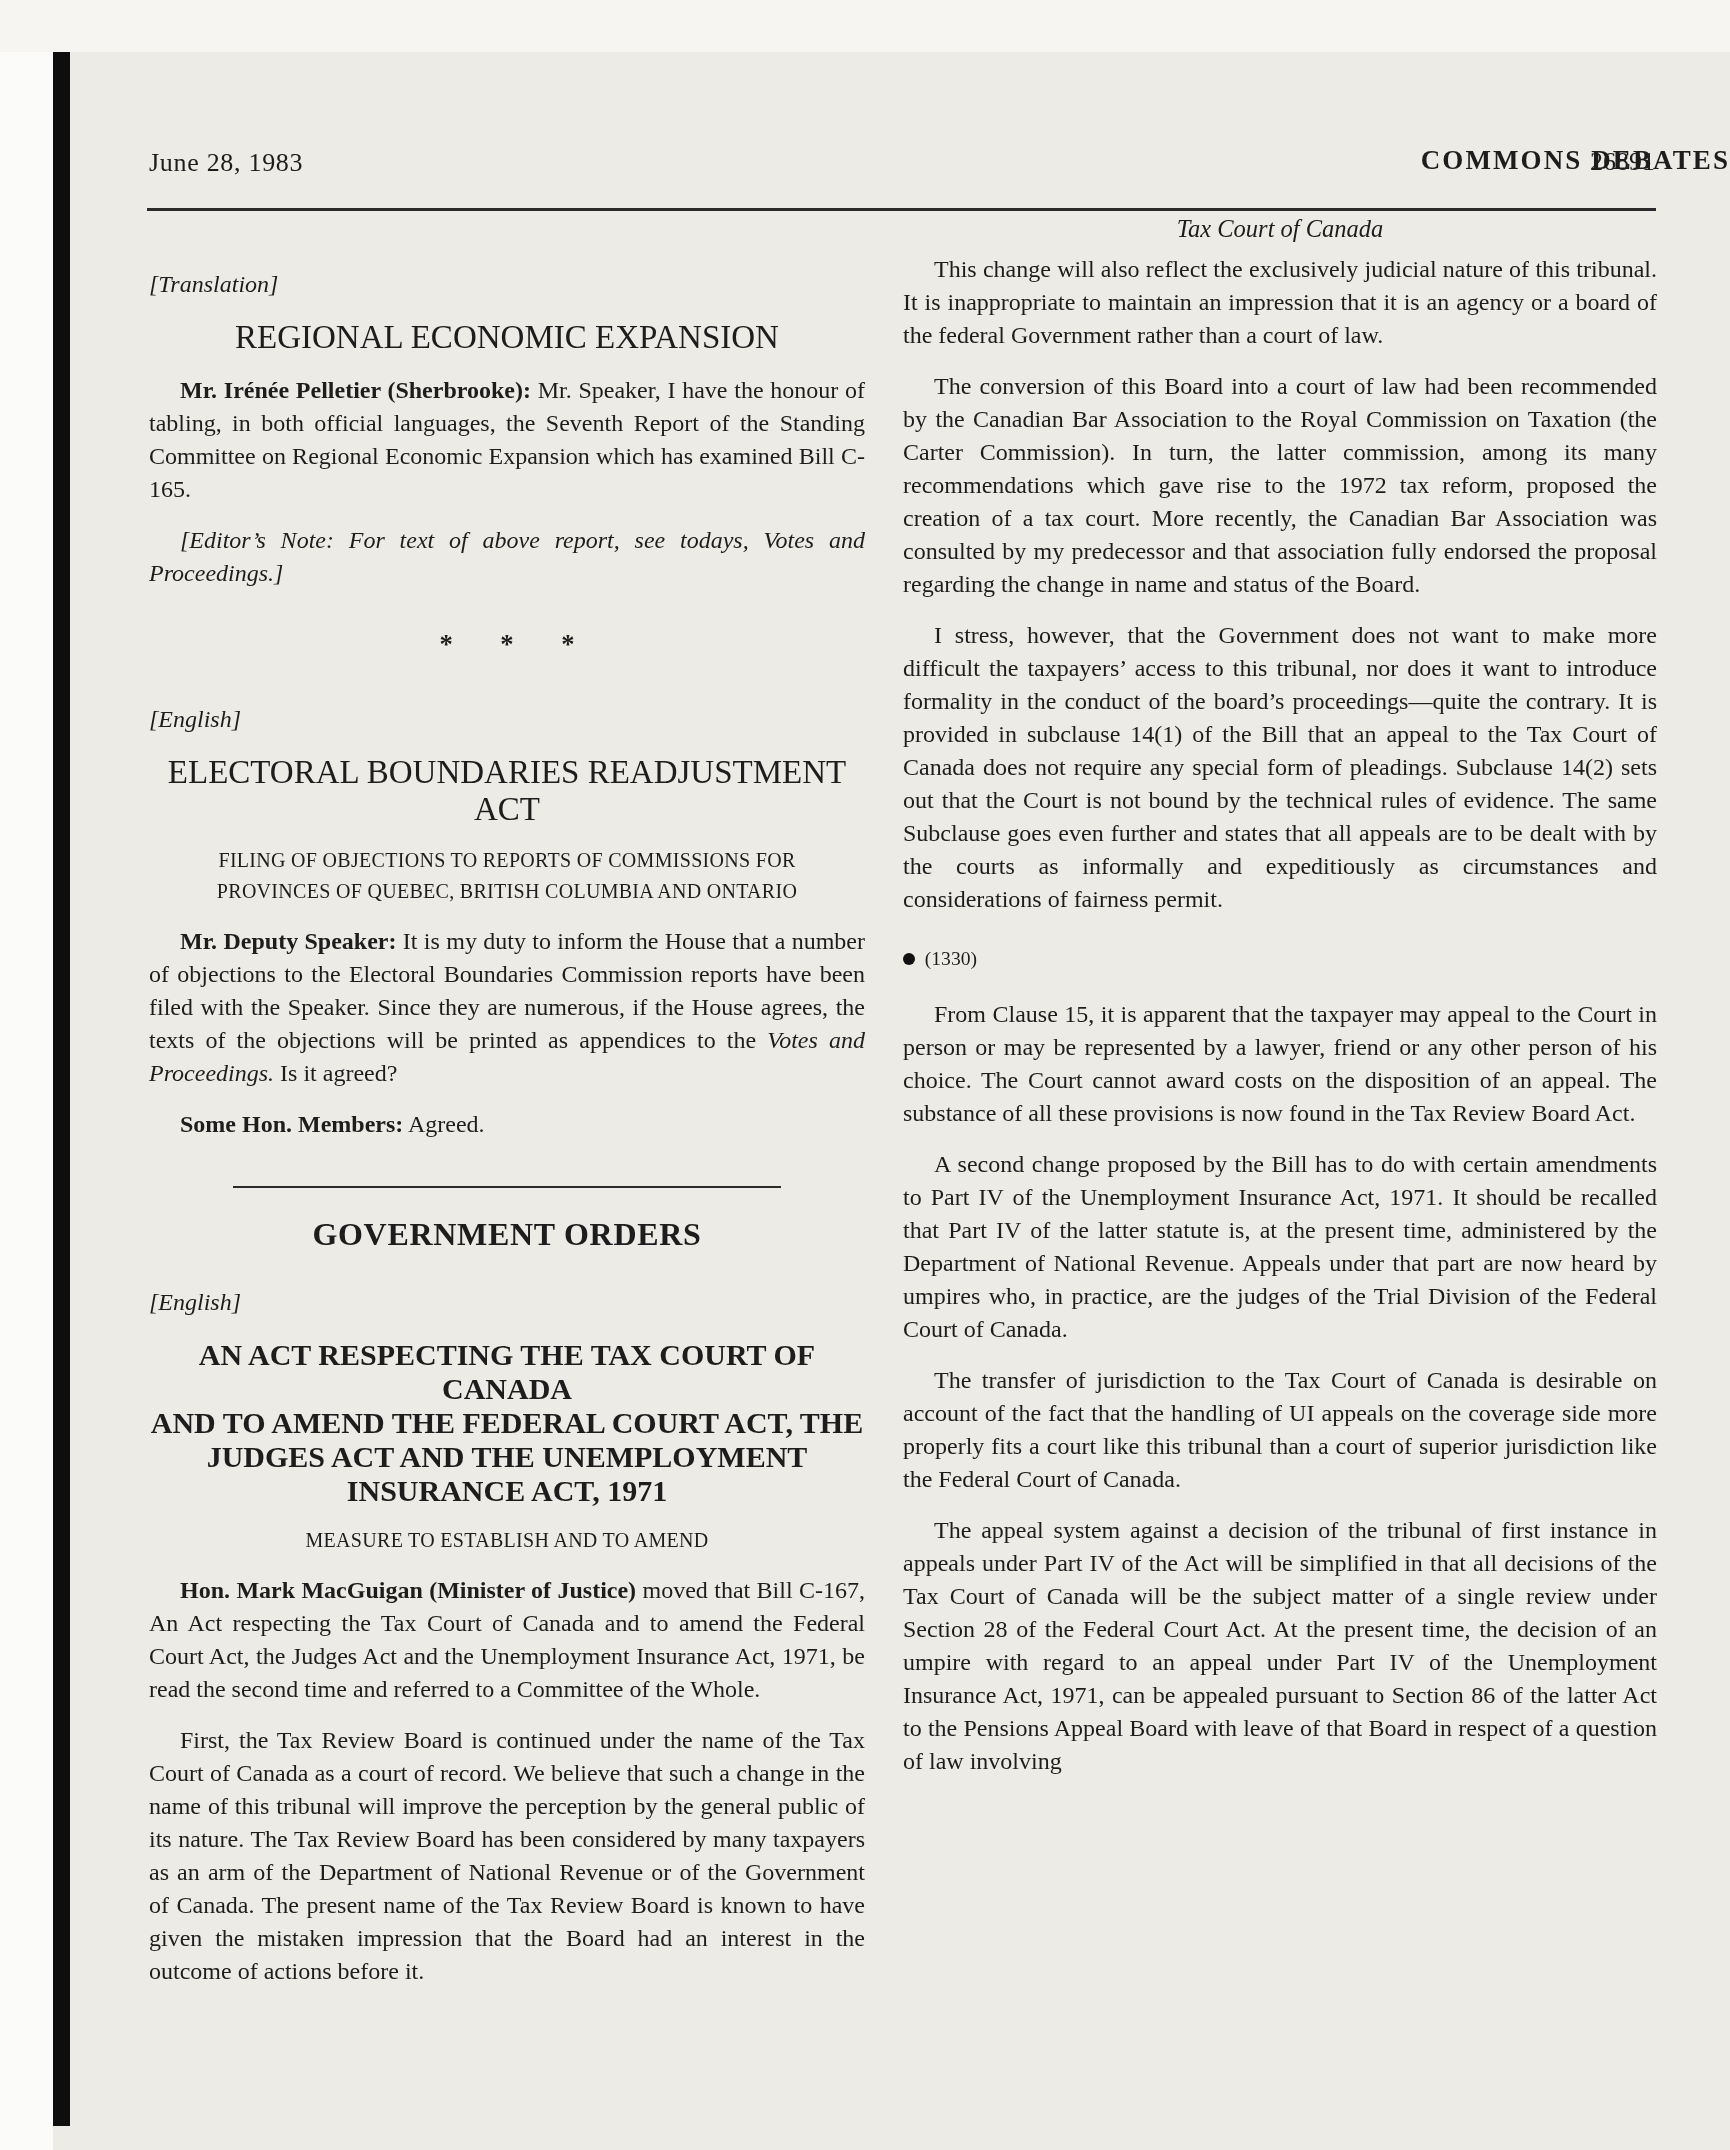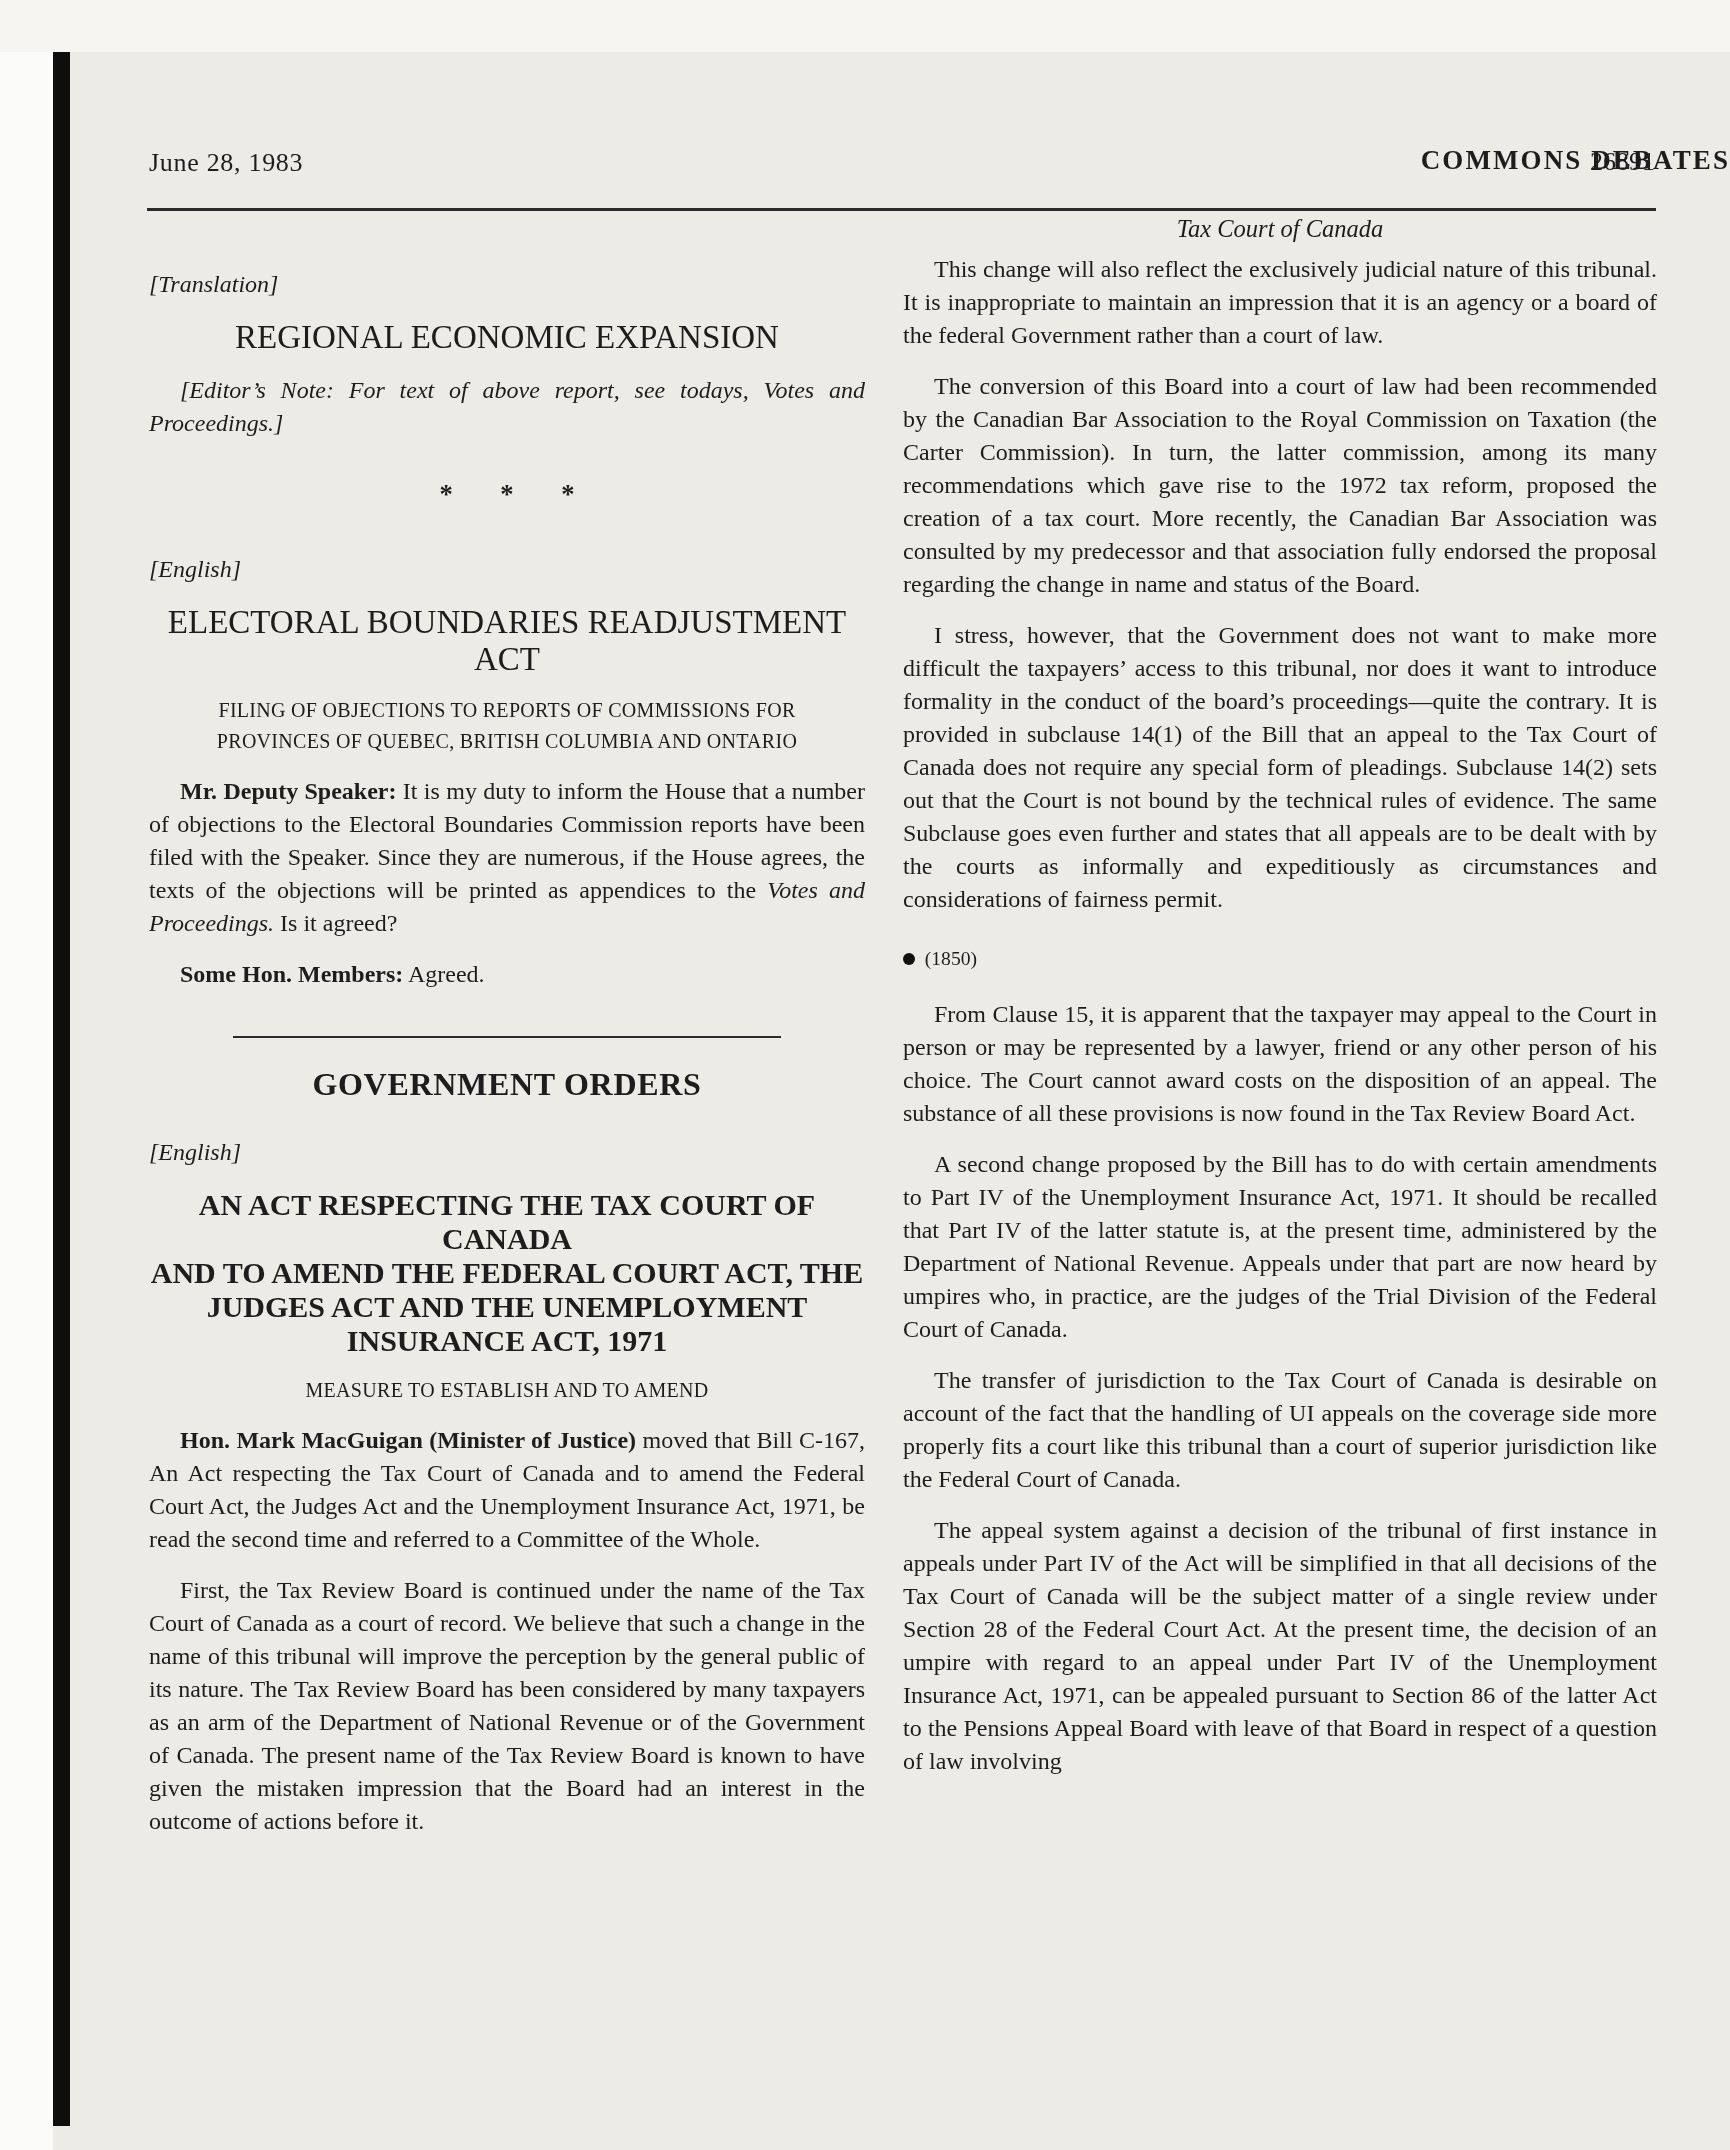--- a/index.html
+++ b/index.html
@@ -58,20 +58,21 @@
 <div class="header-page">26891</div>
 <div class="header-rule"></div>
 
 <div class="col-left">
 
 
   <div class="lang-tag">[Translation]</div>
 
   <div class="sec-heading">REGIONAL ECONOMIC EXPANSION</div>
 
+  <p class="body-para"><b>Mr. Irénée Pelletier (Sherbrooke):</b><span> Mr. Speaker, I have the honour of tabling, in both official languages, the Seventh Report of the Standing Committee on Regional Economic Expansion which has examined Bill C-165.</span></p>
 
   <p class="editors-note">[Editor’s Note: For text of above report, see todays, Votes and Proceedings.]</p>
 
   <div class="asterisks">* * *</div>
 
   <div class="lang-tag gap-lg">[English]</div>
 
   <div class="sec-heading">ELECTORAL BOUNDARIES READJUSTMENT ACT</div>
   <div class="sub-heading">
     <span>FILING OF OBJECTIONS TO REPORTS OF COMMISSIONS FOR</span><br>
@@ -108,21 +109,21 @@
   <div class="running-head">Tax Court of Canada</div>
 
   <p class="body-para no-indent" style="text-indent:31px;margin-top:10px;">This change will also reflect the exclusively judicial nature of this tribunal. It is inappropriate to maintain an impression that it is an agency or a board of the federal Government rather than a court of law.</p>
 
   <p class="body-para">The conversion of this Board into a court of law had been recommended by the Canadian Bar Association to the Royal Commission on Taxation (the Carter Commission). In turn, the latter commission, among its many recommendations which gave rise to the 1972 tax reform, proposed the creation of a tax court. More recently, the Canadian Bar Association was consulted by my predecessor and that association fully endorsed the proposal regarding the change in name and status of the Board.</p>
 
   <p class="body-para">I stress, however, that the Government does not want to make more difficult the taxpayers’ access to this tribunal, nor does it want to introduce formality in the conduct of the board’s proceedings—quite the contrary. It is provided in subclause 14(1) of the Bill that an appeal to the Tax Court of Canada does not require any special form of pleadings. Subclause 14(2) sets out that the Court is not bound by the technical rules of evidence. The same Subclause goes even further and states that all appeals are to be dealt with by the courts as informally and expeditiously as circumstances and considerations of fairness permit.</p>
 
   <div class="timestamp-line">
     <span class="bullet"></span>
-    <span>(1850)</span>
+    <span>(1330)</span>
   </div>
 
   <p class="body-para gap-md">From Clause 15, it is apparent that the taxpayer may appeal to the Court in person or may be represented by a lawyer, friend or any other person of his choice. The Court cannot award costs on the disposition of an appeal. The substance of all these provisions is now found in the Tax Review Board Act.</p>
 
   <p class="body-para">A second change proposed by the Bill has to do with certain amendments to Part IV of the Unemployment Insurance Act, 1971. It should be recalled that Part IV of the latter statute is, at the present time, administered by the Department of National Revenue. Appeals under that part are now heard by umpires who, in practice, are the judges of the Trial Division of the Federal Court of Canada.</p>
 
   <p class="body-para">The transfer of jurisdiction to the Tax Court of Canada is desirable on account of the fact that the handling of UI appeals on the coverage side more properly fits a court like this tribunal than a court of superior jurisdiction like the Federal Court of Canada.</p>
 
   <p class="body-para">The appeal system against a decision of the tribunal of first instance in appeals under Part IV of the Act will be simplified in that all decisions of the Tax Court of Canada will be the subject matter of a single review under Section 28 of the Federal Court Act. At the present time, the decision of an umpire with regard to an appeal under Part IV of the Unemployment Insurance Act, 1971, can be appealed pursuant to Section 86 of the latter Act to the Pensions Appeal Board with leave of that Board in respect of a question of law involving</p>
 

